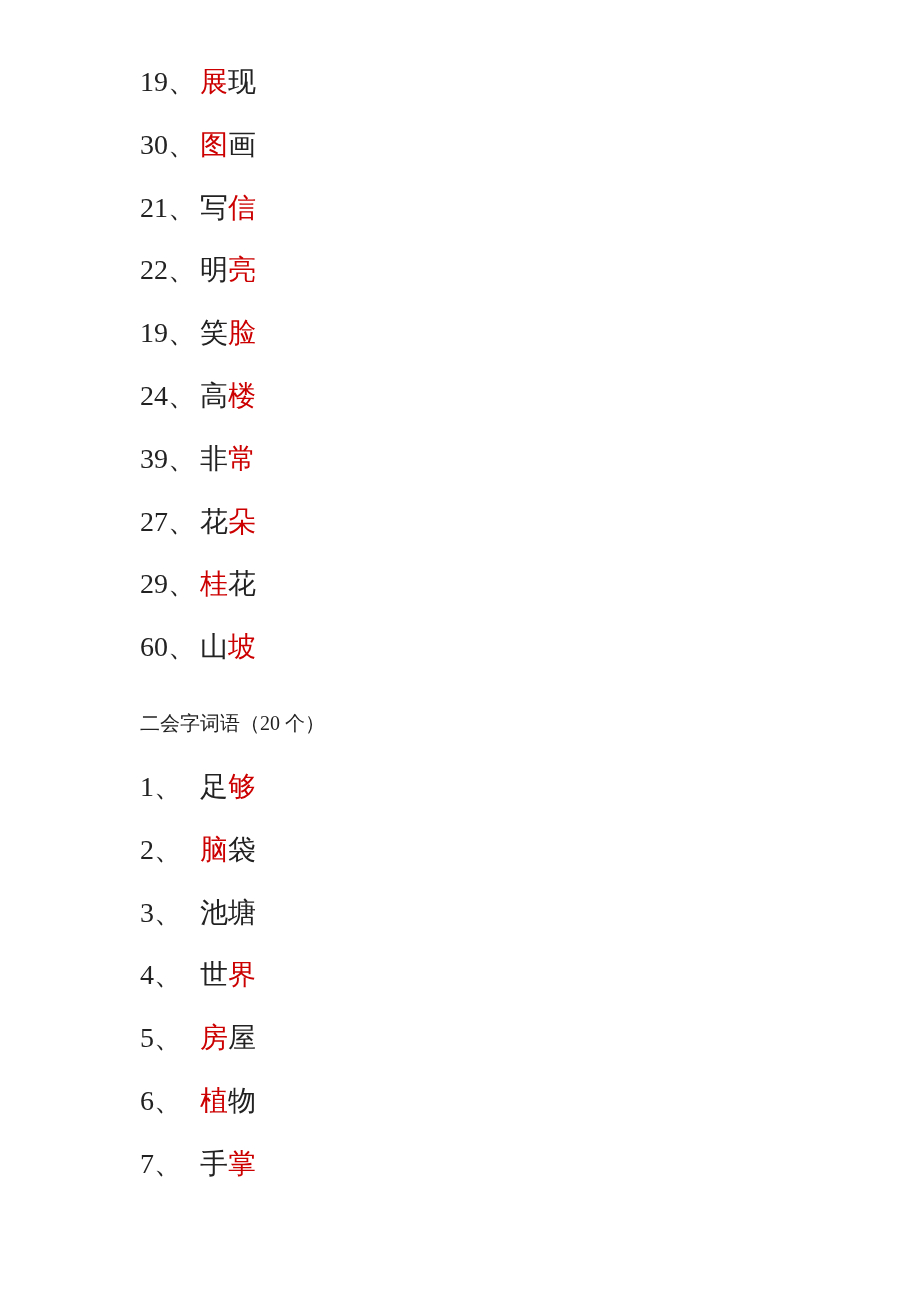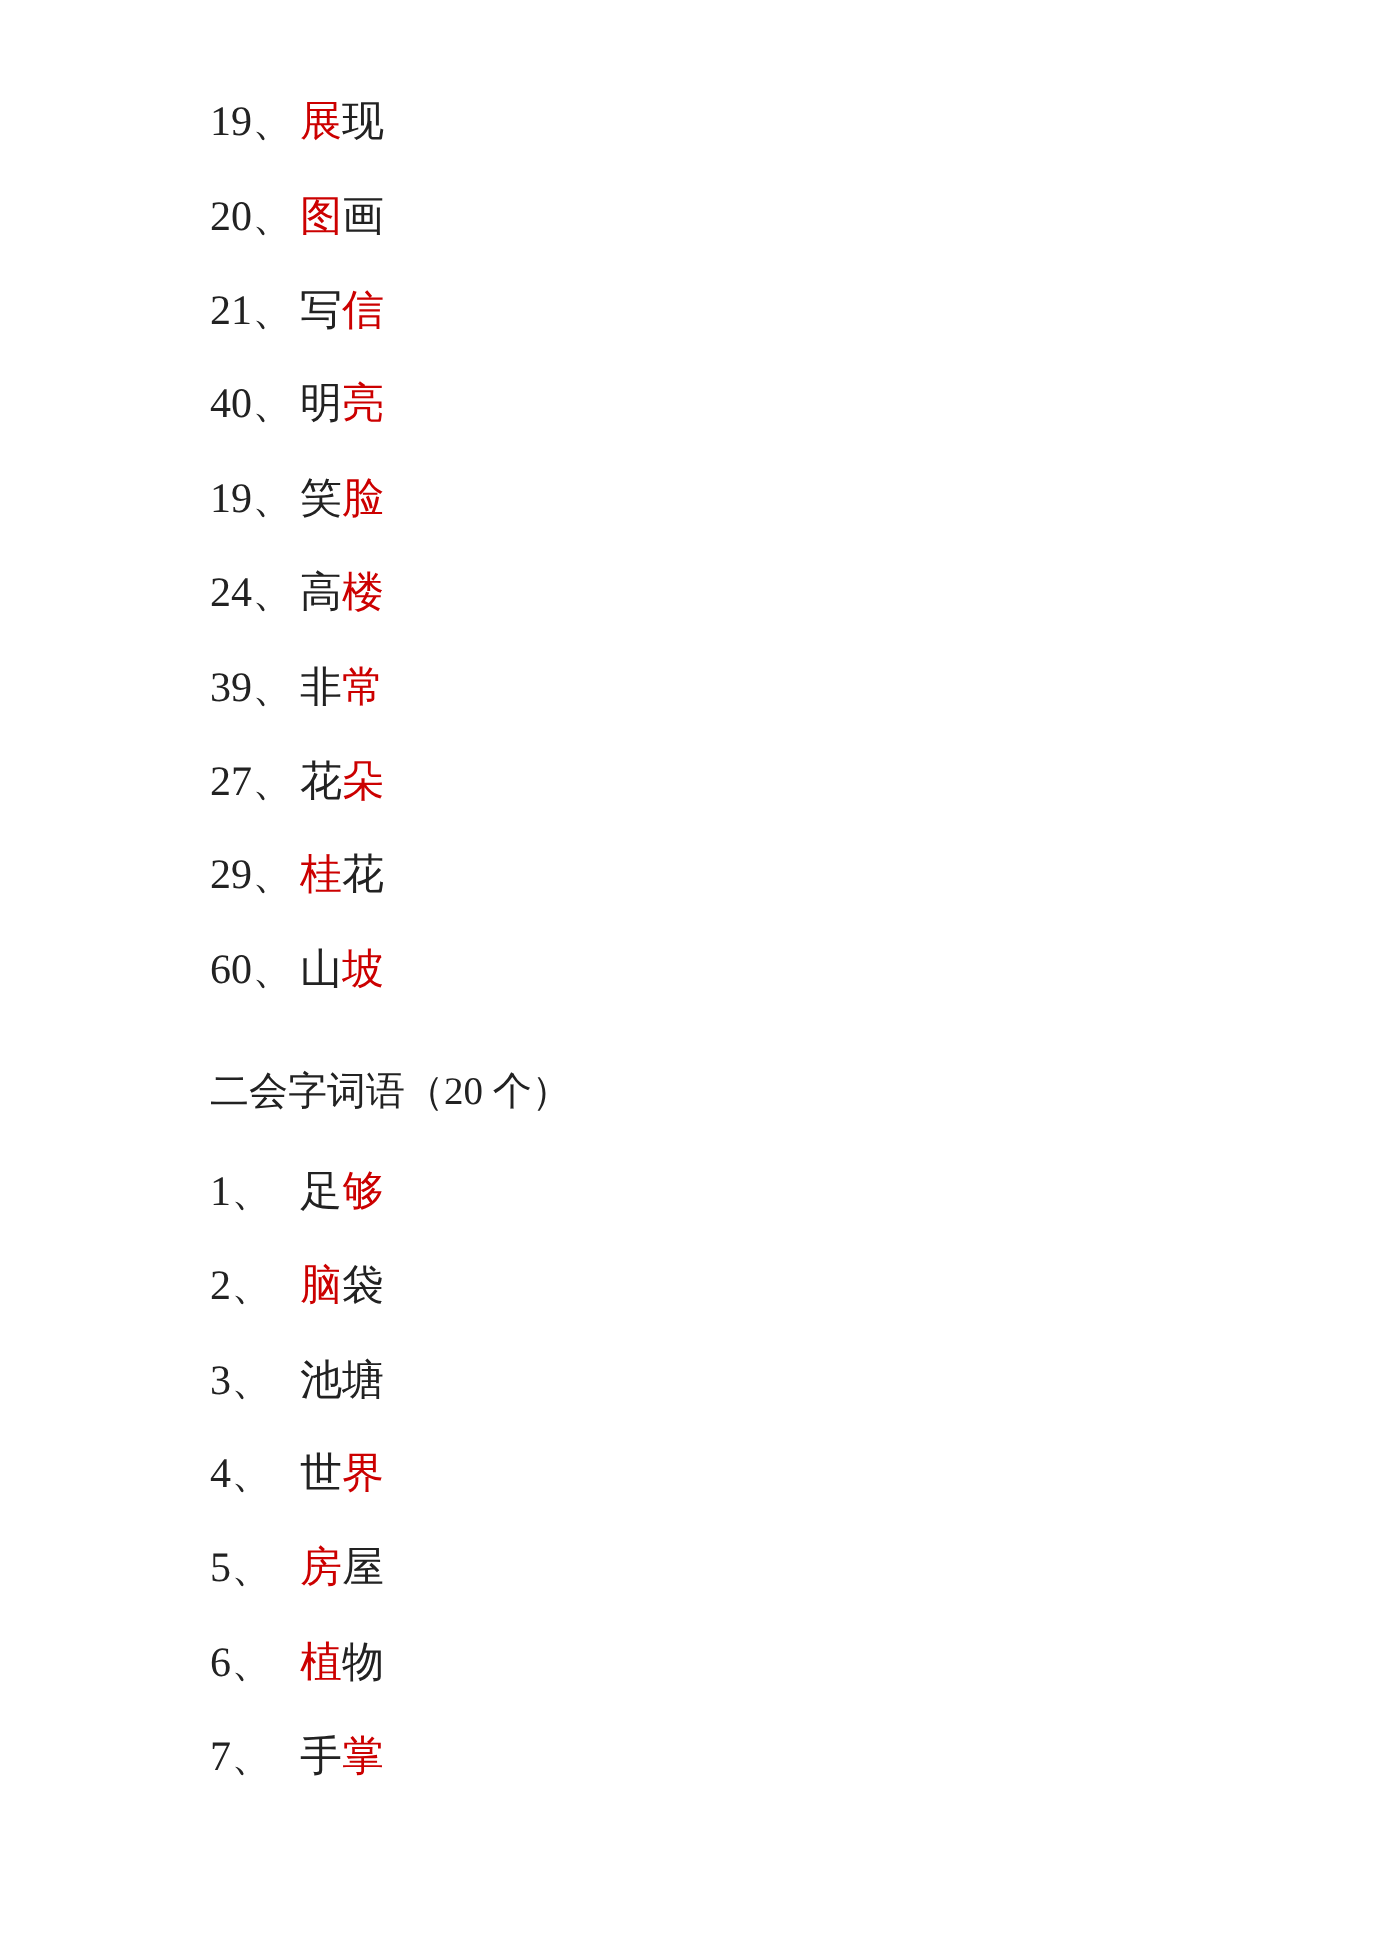--- a/index.html
+++ b/index.html
@@ -29,44 +29,44 @@
       min-width: 60px;
       color: #222222;
     }
     .item-text {
       color: #222222;
     }
     .red {
       color: #cc0000;
     }
     .section-title {
-      font-size: 26px;
+      font-size: 20px;
       color: #222222;
       margin-bottom: 28px;
       margin-top: 20px;
     }
   </style>
 </head>
 <body>
 
 <div class="list-section" id="section1-container">
 <div class="list-item">
       <span class="item-number">19、</span>
       <span class="item-text"><span class="red">展</span><span>现</span></span>
     </div>
     <div class="list-item">
-      <span class="item-number">20、</span>
+      <span class="item-number">30、</span>
       <span class="item-text"><span class="red">图</span><span>画</span></span>
     </div>
     <div class="list-item">
       <span class="item-number">21、</span>
       <span class="item-text"><span>写</span><span class="red">信</span></span>
     </div>
     <div class="list-item">
-      <span class="item-number">40、</span>
+      <span class="item-number">22、</span>
       <span class="item-text"><span>明</span><span class="red">亮</span></span>
     </div>
     <div class="list-item">
       <span class="item-number">19、</span>
       <span class="item-text"><span>笑</span><span class="red">脸</span></span>
     </div>
     <div class="list-item">
       <span class="item-number">24、</span>
       <span class="item-text"><span>高</span><span class="red">楼</span></span>
     </div>

